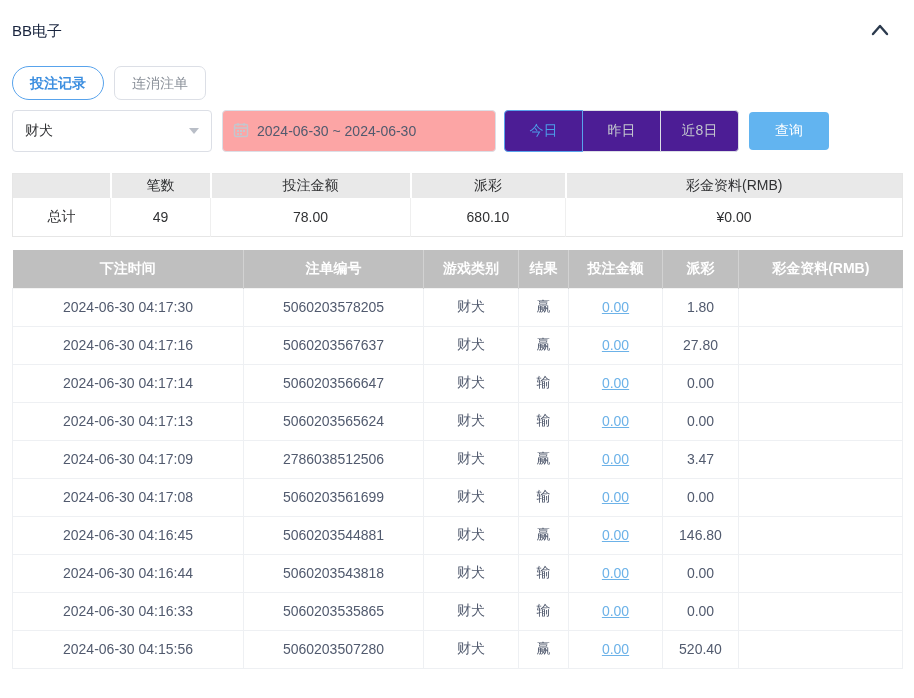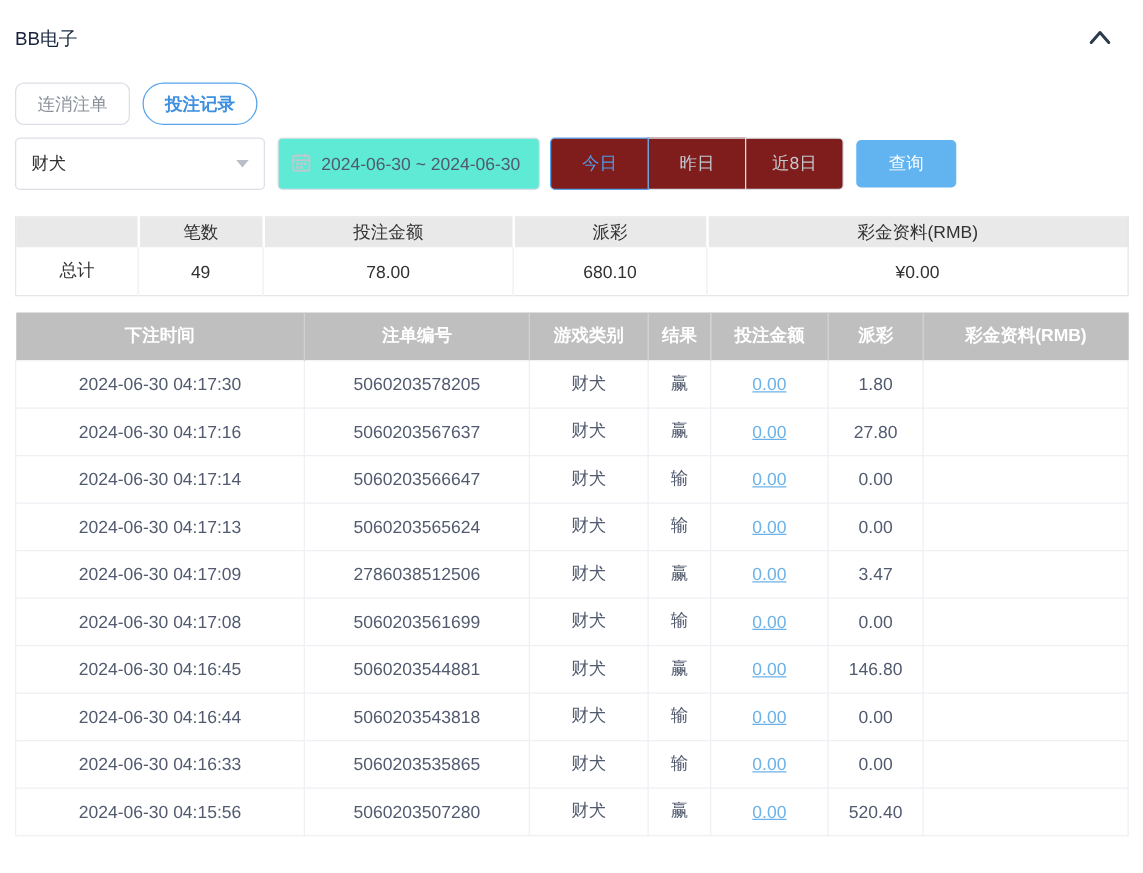--- a/index.html
+++ b/index.html
@@ -31,29 +31,29 @@
     width: 200px; height: 42px; border: 1px solid #dcdfe6; border-radius: 4px;
     display: flex; align-items: center; justify-content: space-between;
     padding: 0 12px; cursor: pointer; background: #fff;
   }
   .select-value { color: #303133; }
   .caret-down {
     width: 0; height: 0; border-left: 5px solid transparent; border-right: 5px solid transparent;
     border-top: 6px solid #b9bec7;
   }
   .date-box {
-    width: 210px; height: 42px; border: 1px solid #dcdfe6; border-radius: 4px;
+    width: 274px; height: 42px; border: 1px solid #dcdfe6; border-radius: 4px;
     display: flex; align-items: center; gap: 8px; padding: 0 10px; margin-left: 10px;
-    background: #5eead4; cursor: pointer;
+    background: #fca5a5; cursor: pointer;
   }
   .date-value { color: #515a6e; white-space: nowrap; }
 
   .quick-group { display: flex; margin-left: 8px; }
   .quick-btn {
-    height: 42px; width: 79px; background: #7f1d1d; border: 1px solid #dcdfe6;
+    height: 42px; width: 79px; background: #4c1d95; border: 1px solid #dcdfe6;
     font-size: 14px; color: #c3c7ce; cursor: pointer; margin-left: -1px;
     position: relative;
   }
   .quick-btn:first-child { border-radius: 4px 0 0 4px; margin-left: 0; }
   .quick-btn:last-child { border-radius: 0 4px 4px 0; }
   .quick-btn.active { border-color: #58a3ec; color: #4d9ce8; z-index: 2; }
 
   .search-btn {
     height: 38px; width: 80px; margin-left: 10px; border: none; border-radius: 4px;
     background: #62b4f0; color: #ffffff; font-size: 14px; cursor: pointer;
@@ -99,22 +99,22 @@
     <button class="collapse-btn">
       <span>
         <svg width="20" height="14" viewBox="0 0 20 14">
             <polyline points="3,11 10,3 17,11" fill="none" stroke="#2b3a4d" stroke-width="2.4" stroke-linecap="round" stroke-linejoin="round"></polyline>
           </svg>
       </span>
     </button>
   </div>
 
   <div class="tabs">
+    <div class="tab active">投注记录</div>
     <div class="tab inactive">连消注单</div>
-    <div class="tab active">投注记录</div>
   </div>
 
   <div class="filter-row">
     <div class="select-box">
       <span class="select-value">财犬</span>
       <span class="caret-down"></span>
     </div>
 
     <div class="date-box">
       <span>

